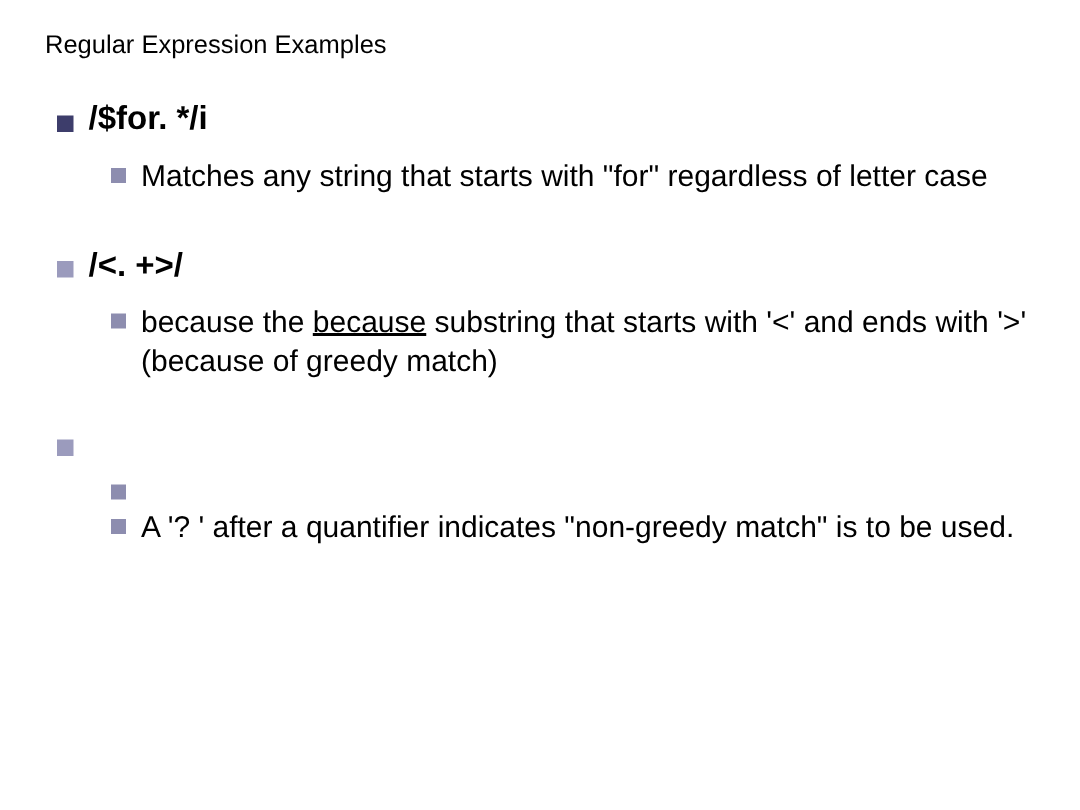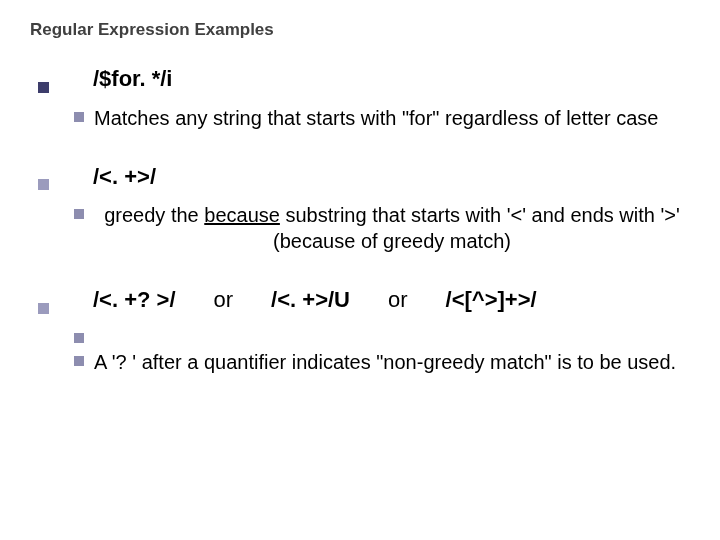--- a/index.html
+++ b/index.html
@@ -6,23 +6,23 @@
     margin: 0;
     padding: 20px 30px;
     font-family: Arial, Helvetica, sans-serif;
     background: #ffffff;
     width: 720px;
     height: 540px;
     box-sizing: border-box;
     color: #000000;
   }
   .title {
-    color: #404040;
+    color: #000000;
     font-size: 17px;
-    font-weight: bold;
+    font-weight: normal;
     margin-bottom: 25px;
   }
   .bullet-marker {
     width: 11px;
     height: 11px;
     flex-shrink: 0;
     margin-top: 7px;
     margin-right: 10px;
   }
   .bullet-marker.lv1 {
@@ -32,41 +32,39 @@
     background: #8d8daf;
     width: 10px;
     height: 10px;
     margin-top: 7px;
   }
   .bullet-marker.lv1b {
     background: #9b9bbd;
   }
   .lv1-item {
     display: flex;
-    align-items: flex-end;
+    align-items: center;
     margin-left: 8px;
     margin-bottom: 12px;
-    gap: 34px;
   }
   .lv1-text {
     font-size: 22px;
     font-weight: bold;
     line-height: 1.25;
   }
   .lv2-item {
     display: flex;
     align-items: flex-start;
     margin-left: 44px;
     margin-bottom: 18px;
   }
   .lv2-text {
     font-size: 20px;
     font-weight: normal;
     line-height: 1.3;
-    text-align: center;
   }
   .spacer {
     height: 14px;
   }
   .underline {
     text-decoration: underline;
   }
   .sep {
     display: inline-block;
     width: 38px;
@@ -88,31 +86,28 @@
 
 <div class="spacer"></div>
 
 <div class="lv1-item">
   <div class="bullet-marker lv1b"></div>
   <div class="lv1-text">/&lt;. +&gt;/</div>
 </div>
 <div class="lv2-item">
   <div class="bullet-marker lv2"></div>
   <div class="lv2-text">
-    <span> greedy the </span><span class="underline">because</span><span> substring that starts with '&lt;' and ends with '&gt;' (because of greedy match)</span>
+    <span> because the </span><span class="underline">because</span><span> substring that starts with '&lt;' and ends with '&gt;' (because of greedy match)</span>
   </div>
 </div>
 
 <div class="spacer"></div>
 
 <div class="lv1-item">
   <div class="bullet-marker lv1b"></div>
-  <div class="lv1-text">
-    <span>/&lt;. +? &gt;/</span><span class="sep"></span><span style="font-weight:normal">or</span><span class="sep"></span><span>/&lt;. +&gt;/U</span><span class="sep"></span><span style="font-weight:normal">or</span><span class="sep"></span><span>/&lt;[^&gt;]+&gt;/</span>
-  </div>
 </div>
 <div class="lv2-item" style="margin-bottom:6px">
   <div class="bullet-marker lv2"></div>
 </div>
 <div class="lv2-item">
   <div class="bullet-marker lv2"></div>
   <div class="lv2-text">A '? ' after a quantifier indicates "non-greedy match" is to be used.</div>
 </div>
 
 </body></html>

